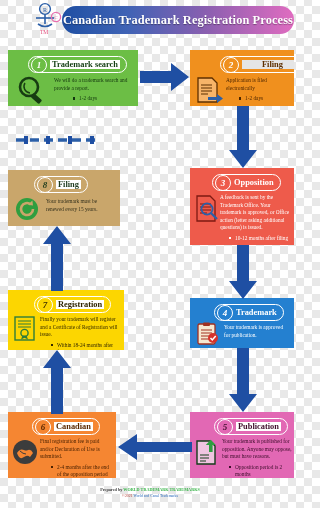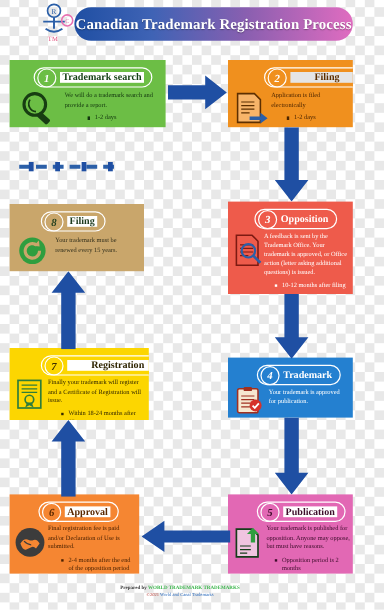--- a/index.html
+++ b/index.html
@@ -101,21 +101,21 @@
 
   #box6{left:8px;  top:412px;width:108px;height:66px;background:#f58632;}
   #box6 .badge{left:24px;color:#6b2f00;background:#f58632;}
   #box6 .badge .num{color:#5a2800;}
   #box6 .badge .ttl{color:#5a2800;background:#ffffff;padding:0 2px;}
   #box6 .body{left:32px;top:26px;width:74px;color:#4a2100;}
 
   #box7{left:8px;  top:290px;width:116px;height:60px;background:#fcd601;}
   #box7 .badge{left:26px;color:#4a3a00;background:#fcd601;}
   #box7 .badge .num{color:#3b2e00;}
-  #box7 .badge .ttl{color:#2e2400;background:#ffffff;padding:0 20px;}
+  #box7 .badge .ttl{color:#2e2400;background:#ffffff;padding:0 2px;}
   #box7 .body{left:32px;top:26px;width:82px;color:#332800;}
 
   #box8{left:8px;  top:170px;width:112px;height:56px;background:#c9a66b;}
   #box8 .badge{left:26px;color:#2c4a2c;background:#c9a66b;}
   #box8 .badge .num{color:#24401f;}
   #box8 .badge .ttl{color:#1d3a1d;background:#ffffff;padding:0 2px;}
   #box8 .body{left:38px;top:28px;width:70px;color:#33301c;}
 
   
   .arrow{position:absolute;}
@@ -250,21 +250,21 @@
       <div>Your trademark is published for opposition. Anyone may oppose, but must have reasons.</div>
       <ul class="bul" style="padding-left:6px;">
         <li>Opposition period is 2 months</li>
       </ul>
     </div>
   </div>
 
   <div class="box" id="box6">
     <div class="badge">
       <div class="num">6</div>
-      <div class="ttl">Approval</div>
+      <div class="ttl">Canadian</div>
     </div>
     <div class="icon" style="left:3px;top:26px;">
       <svg width="28" height="28" viewBox="0 0 28 28">
         <circle cx="14" cy="14" r="12" fill="#3c3c3c"></circle>
         <path d="M6 15 q3 -5 7 -3 q2 1 4 0 q3 -1 5 3 l-3 4 q-2 -2 -4 -1 l-4 2 q-3 1 -5 -5 z" fill="#f58632"></path>
         <path d="M9 13 q3 3 6 3" fill="none" stroke="#3c3c3c" stroke-width="1"></path>
       </svg>
     </div>
     <div class="body">
       <div>Final registration fee is paid and/or Declaration of Use is submitted.</div>

